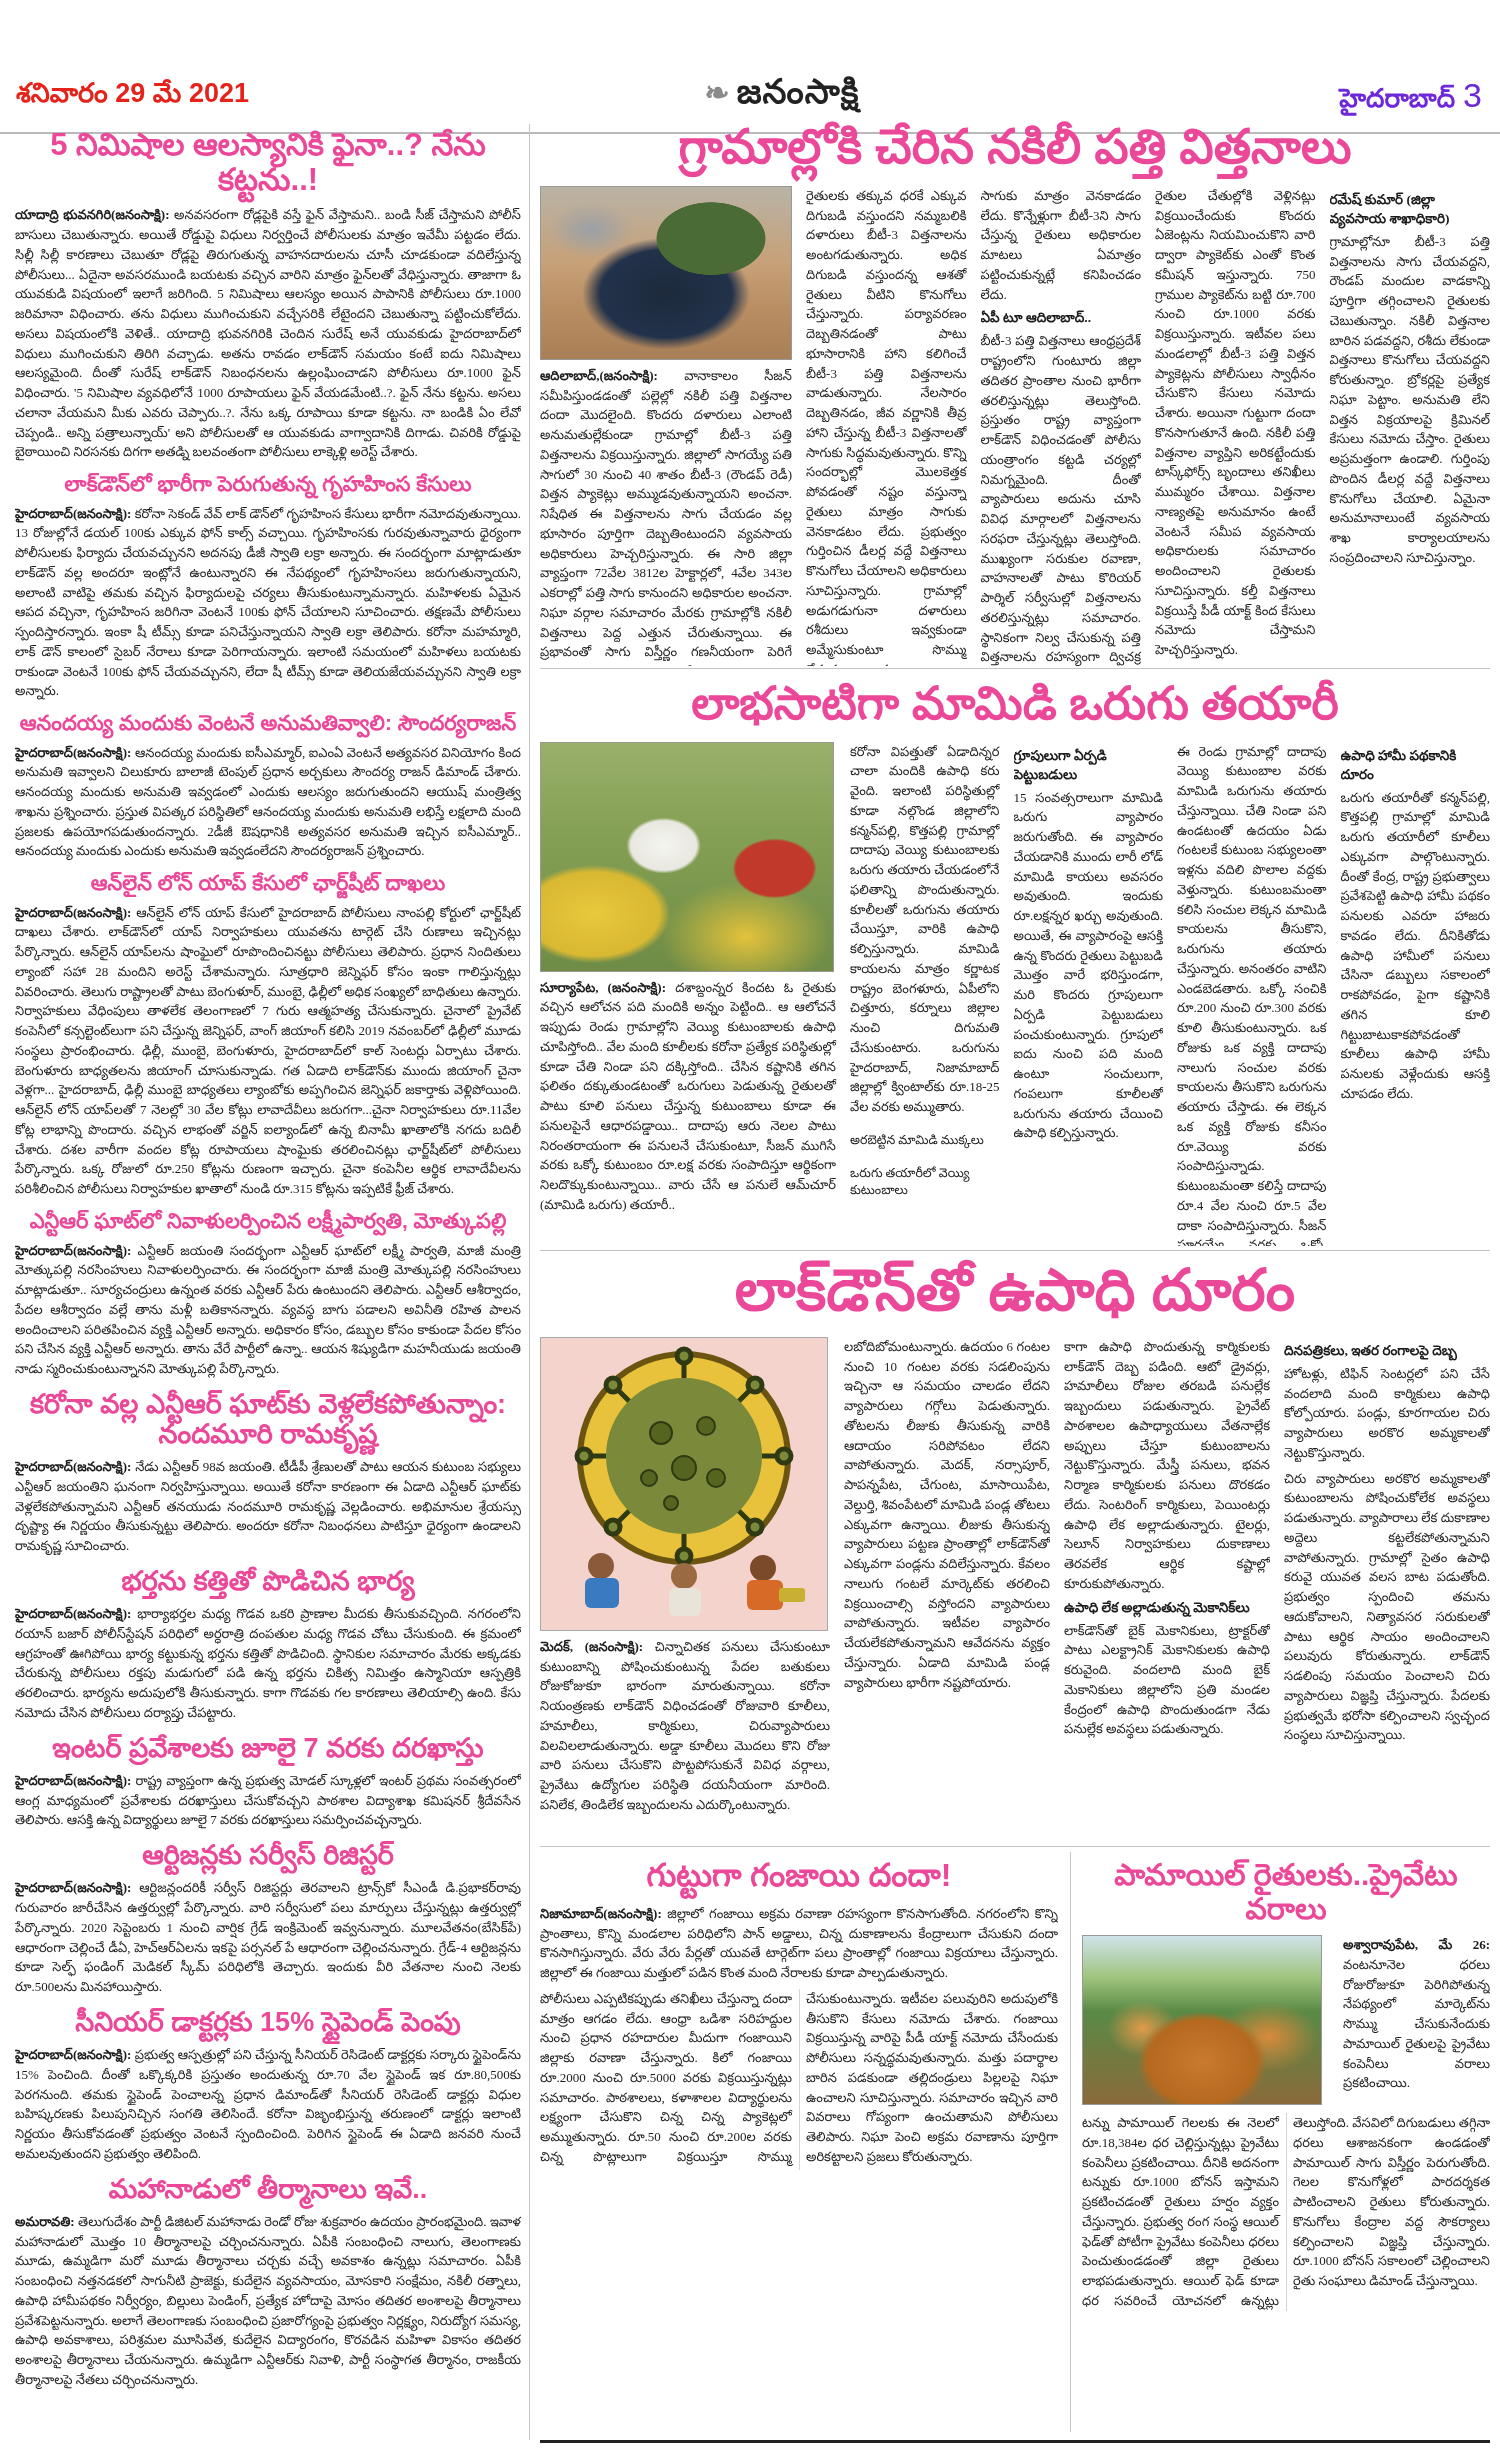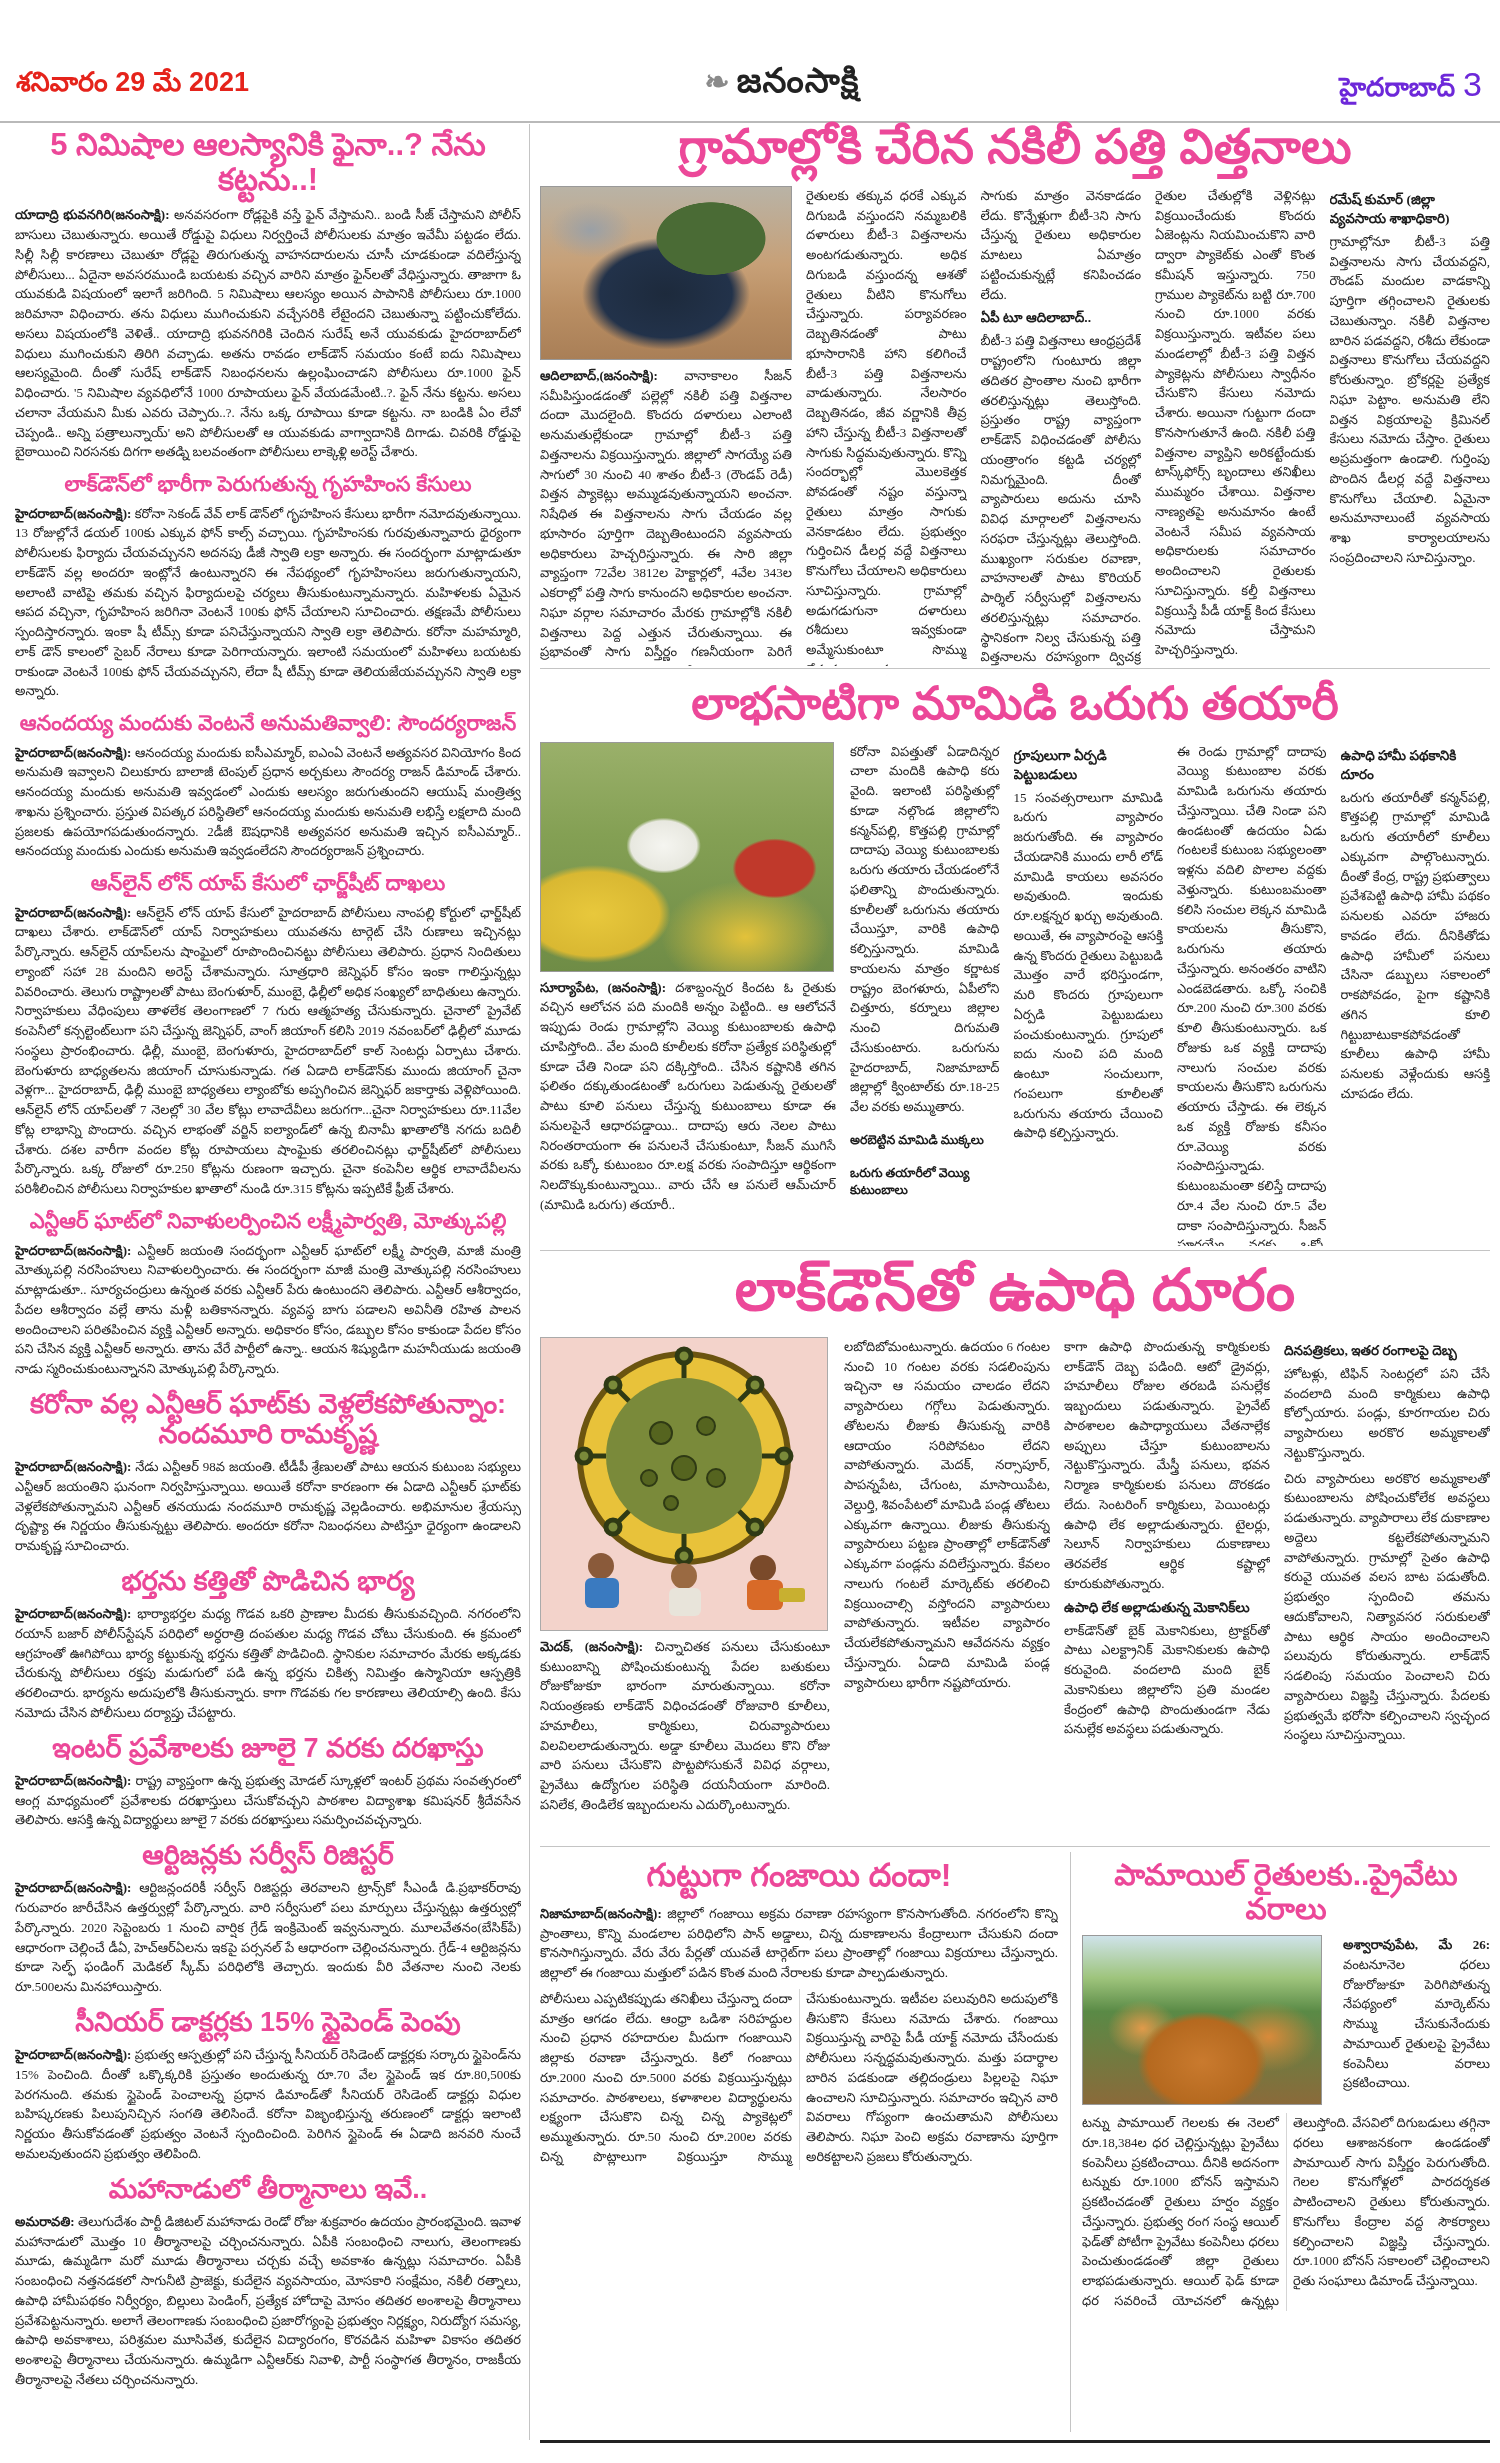--- a/index.html
+++ b/index.html
@@ -1,19 +1,19 @@
 <!DOCTYPE html>
 <html><head>
 <meta charset="utf-8">
 <style>
   html,body{margin:0;padding:0;background:#e8e8e4;}
   .page{position:relative;width:1500px;height:2463px;background:#ffffff;margin:0 auto;
         font-family:"Liberation Serif","DejaVu Serif",serif;color:#1c1c1c;overflow:hidden;}
   
-  .hdr{position:absolute;left:0;top:5px;width:100%;height:90px;}
+  .hdr{position:absolute;left:0;top:16px;width:100%;height:90px;}
   .hdr-date{position:absolute;left:16px;top:62px;font-size:27px;font-weight:bold;color:#e5231b;
             font-family:"Liberation Sans",sans-serif;}
   .hdr-mast{position:absolute;left:0;top:56px;width:100%;text-align:center;font-size:34px;
             font-weight:bold;color:#222;font-family:"Liberation Sans",sans-serif;letter-spacing:1px;margin-left:32px;}
   .hdr-mast .leaf{color:#8a8a8a;font-size:30px;margin-right:6px;}
   .hdr-right{position:absolute;right:18px;top:60px;font-size:26px;font-weight:bold;color:#6d28d9;
              font-family:"Liberation Sans",sans-serif;}
   .hdr-right .pg{font-size:34px;font-weight:normal;margin-left:8px;}
   .hdr-rule{position:absolute;left:0;top:116px;width:100%;height:2px;background:#b9b9b9;}
   
@@ -28,21 +28,21 @@
   .lh-big{font-size:31px;margin:4px 0 8px 0;}
   .lh-med{font-size:21px;margin:10px 0 8px 0;}
   .lh-sm{font-size:27px;margin:10px 0 8px 0;}
   .vrule{position:absolute;top:124px;width:1px;background:#c4c4c4;}
   .hline{position:absolute;height:1px;background:#c4c4c4;}
   
   .block{position:absolute;overflow:hidden;}
   .cols{display:flex;gap:14px;}
   .col{flex:1;overflow:hidden;}
   .photo{border:1px solid #999;}
-  .caption{font-size:12.5px;font-weight:bold;margin:16px 0;}
+  .caption{font-size:12.5px;font-weight:normal;margin:16px 0;}
   
   .ph-seeds{width:250px;height:172px;
     background:
       radial-gradient(90px 60px at 68% 30%, #4a6b35 0%, #4a6b35 60%, transparent 61%),
       radial-gradient(120px 80px at 50% 62%, #1d2a3c 0%, #22324a 55%, transparent 70%),
       radial-gradient(60px 40px at 20% 25%, #9aa0a6 0%, transparent 70%),
       linear-gradient(180deg,#b9b3a6 0%, #c7a077 45%, #b98e63 70%, #a97f57 100%);}
   .ph-mango{width:292px;height:228px;
     background:
       radial-gradient(70px 50px at 80% 55%, #c0392b 0%, #c0392b 55%, transparent 60%),

